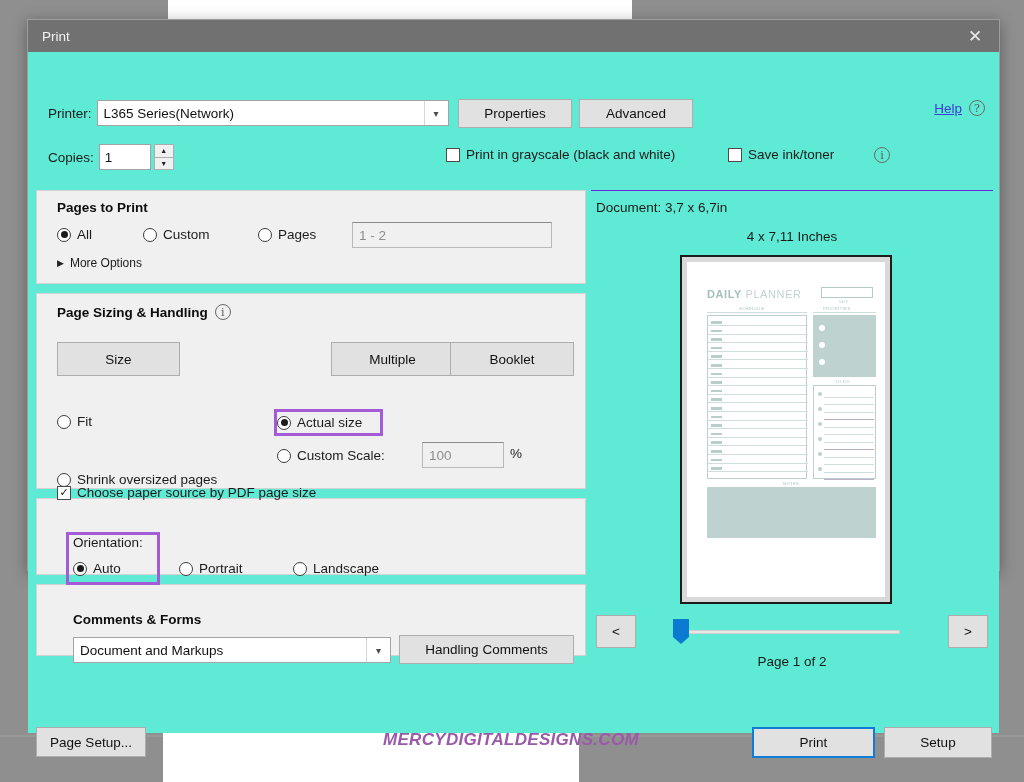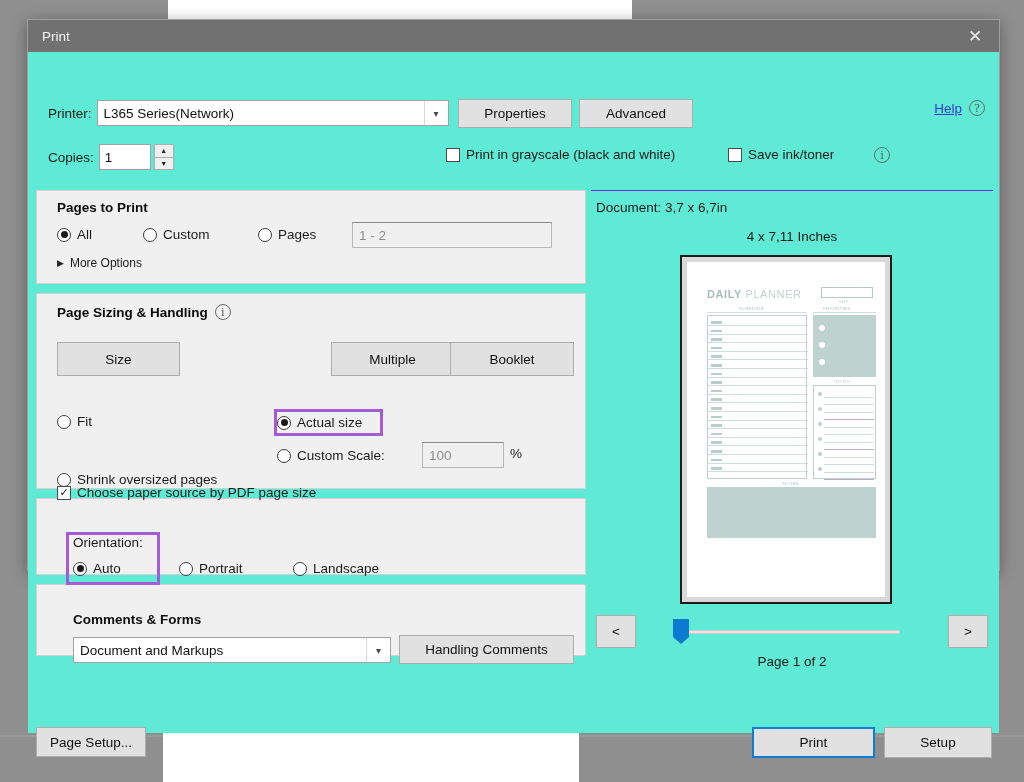--- a/index.html
+++ b/index.html
@@ -477,18 +477,19 @@
 
       <div id="nav-prev" class="btn">&lt;</div>
       <div id="nav-next" class="btn">&gt;</div>
       <div id="slider-track"></div>
       <div id="slider-thumb"></div>
       <div id="page-indicator">Page 1 of 2</div>
     </div>
 
     <div id="footer">
       <div id="page-setup-btn" class="btn">Page Setup...</div>
+      <div id="watermark">MERCYDIGITALDESIGNS.COM</div>
       <div id="print-btn" class="btn">Print</div>
       <div id="cancel-btn" class="btn">Setup</div>
     </div>
 
   </div>
 </div>
 
 </body></html>

